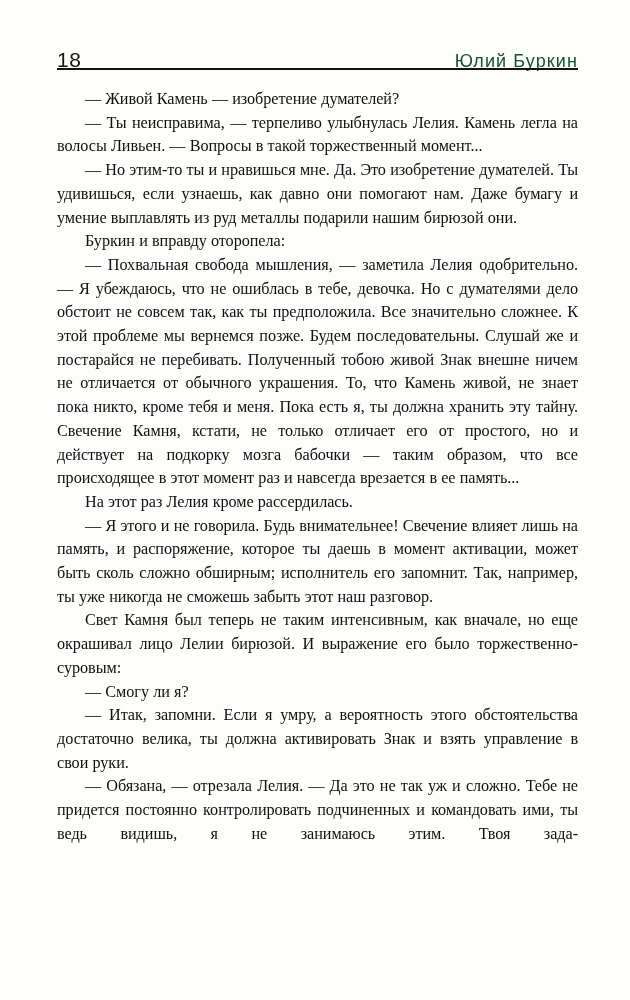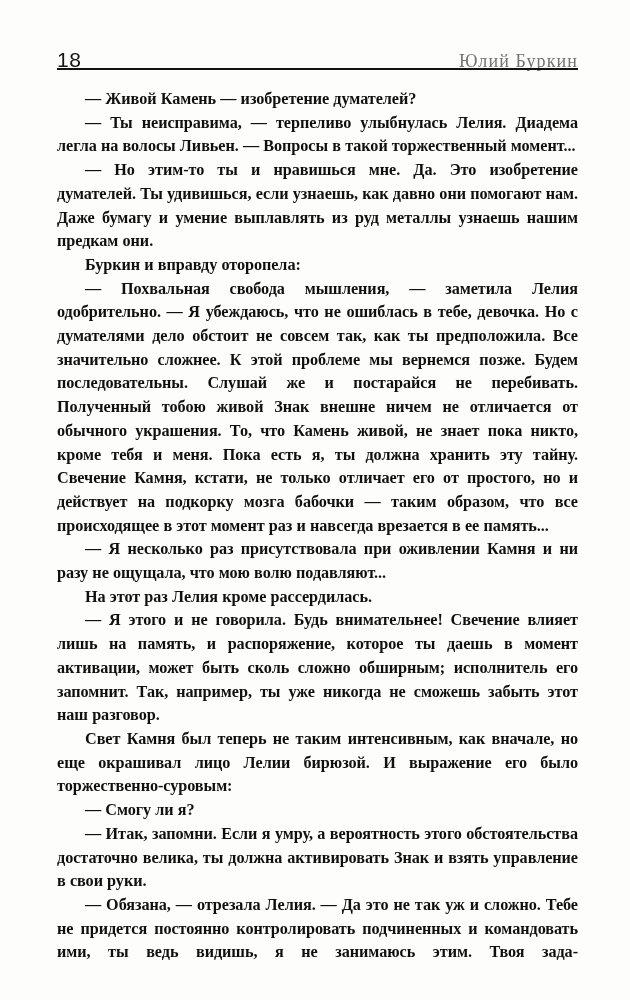--- a/index.html
+++ b/index.html
@@ -36,24 +36,24 @@
   }
   .folio {
     font-family: "Liberation Sans", "DejaVu Sans", sans-serif;
     font-size: 21px;
     font-weight: 400;
     color: #151515;
     line-height: 1;
     letter-spacing: 0.5px;
   }
   .author-name {
-    font-family: Liberation Serif, serif;
+    font-family: Liberation Sans, sans-serif;
     font-size: 18px;
     font-weight: 400;
-    color: #737373;
+    color: #14532d;
     line-height: 1;
     letter-spacing: 1.1px;
   }
   .head-rule {
     position: absolute;
     left: 57px;
     top: 68px;
     width: 521px;
     height: 2px;
     background: #121212;
@@ -67,21 +67,21 @@
     width: 521px;
     box-sizing: border-box;
   }
   .body-text p {
     margin: 0;
     text-indent: 28px;
     text-align: justify;
     font-size: 16.2px;
     line-height: 23.7px;
     color: #101010;
-    font-weight: 700;
+    font-weight: 400;
     letter-spacing: -0.05px;
     word-spacing: 0.2px;
     -webkit-font-smoothing: none;
   }
   .body-text p:last-child {
     text-align-last: justify;
   }
 </style>
 </head>
 <body>
@@ -89,25 +89,24 @@
 <div class="page">
 
   <div class="running-head">
     <span class="folio">18</span>
     <span class="author-name">Юлий Буркин</span>
   </div>
   <div class="head-rule"></div>
 
   <div class="body-text">
       <p>— Живой Камень — изобретение думателей?</p>
-      <p>— Ты неисправима, — терпеливо улыбнулась Лелия. Диадема легла на волосы Ливьен. — Вопросы в такой торжественный момент...</p>
-      <p>— Но этим-то ты и нравишься мне. Да. Это изобретение думателей. Ты удивишься, если узнаешь, как давно они помогают нам. Даже бумагу и умение выплавлять из руд металлы узнаешь нашим предкам они.</p>
+      <p>— Ты неисправима, — терпеливо улыбнулась Лелия. Камень легла на волосы Ливьен. — Вопросы в такой торжественный момент...</p>
+      <p>— Но этим-то ты и нравишься мне. Да. Это изобретение думателей. Ты удивишься, если узнаешь, как давно они помогают нам. Даже бумагу и умение выплавлять из руд металлы подарили нашим бирюзой они.</p>
       <p>Буркин и вправду оторопела:</p>
       <p>— Похвальная свобода мышления, — заметила Лелия одобрительно. — Я убеждаюсь, что не ошиблась в тебе, девочка. Но с думателями дело обстоит не совсем так, как ты предположила. Все значительно сложнее. К этой проблеме мы вернемся позже. Будем последовательны. Слушай же и постарайся не перебивать. Полученный тобою живой Знак внешне ничем не отличается от обычного украшения. То, что Камень живой, не знает пока никто, кроме тебя и меня. Пока есть я, ты должна хранить эту тайну. Свечение Камня, кстати, не только отличает его от простого, но и действует на подкорку мозга бабочки — таким образом, что все происходящее в этот момент раз и навсегда врезается в ее память...</p>
-      <p>— Я несколько раз присутствовала при оживлении Камня и ни разу не ощущала, что мою волю подавляют...</p>
       <p>На этот раз Лелия кроме рассердилась.</p>
       <p>— Я этого и не говорила. Будь внимательнее! Свечение влияет лишь на память, и распоряжение, которое ты даешь в момент активации, может быть сколь сложно обширным; исполнитель его запомнит. Так, например, ты уже никогда не сможешь забыть этот наш разговор.</p>
       <p>Свет Камня был теперь не таким интенсивным, как вначале, но еще окрашивал лицо Лелии бирюзой. И выражение его было торжественно-суровым:</p>
       <p>— Смогу ли я?</p>
       <p>— Итак, запомни. Если я умру, а вероятность этого обстоятельства достаточно велика, ты должна активировать Знак и взять управление в свои руки.</p>
       <p>— Обязана, — отрезала Лелия. — Да это не так уж и сложно. Тебе не придется постоянно контролировать подчиненных и командовать ими, ты ведь видишь, я не занимаюсь этим. Твоя зада-</p>
     </div>
 
 </div>
 

